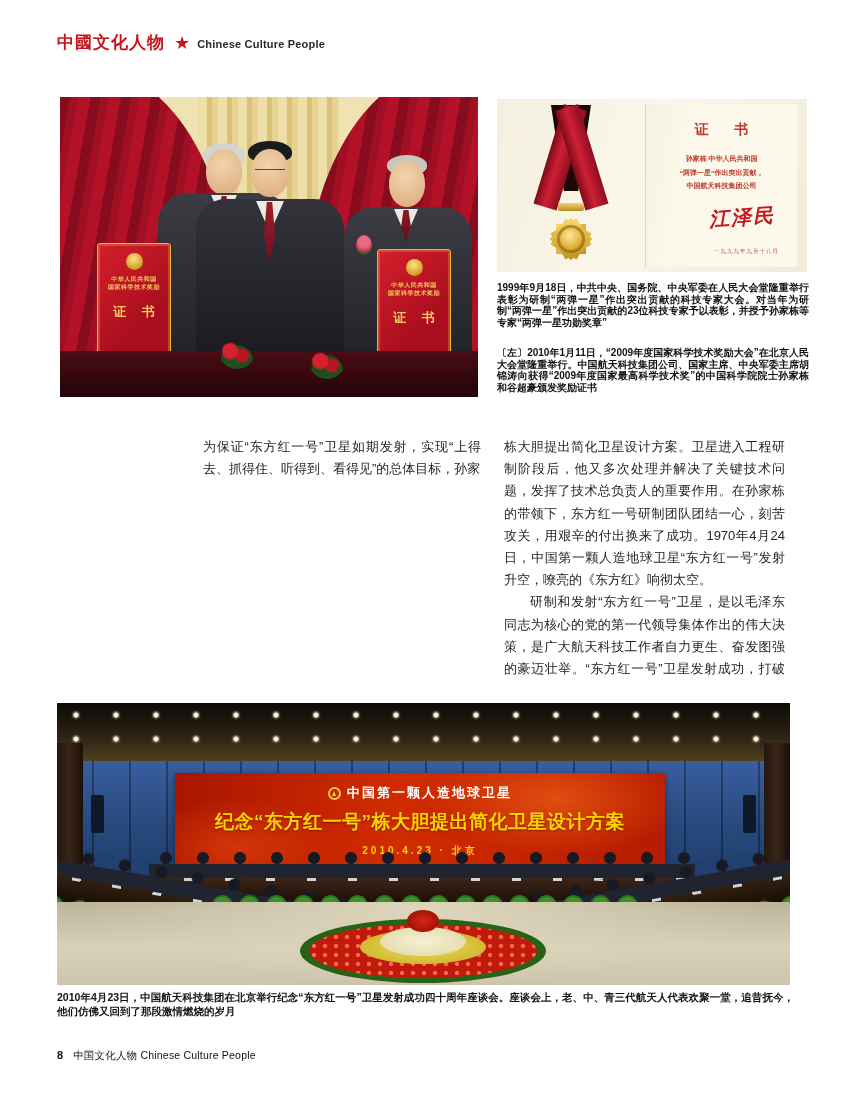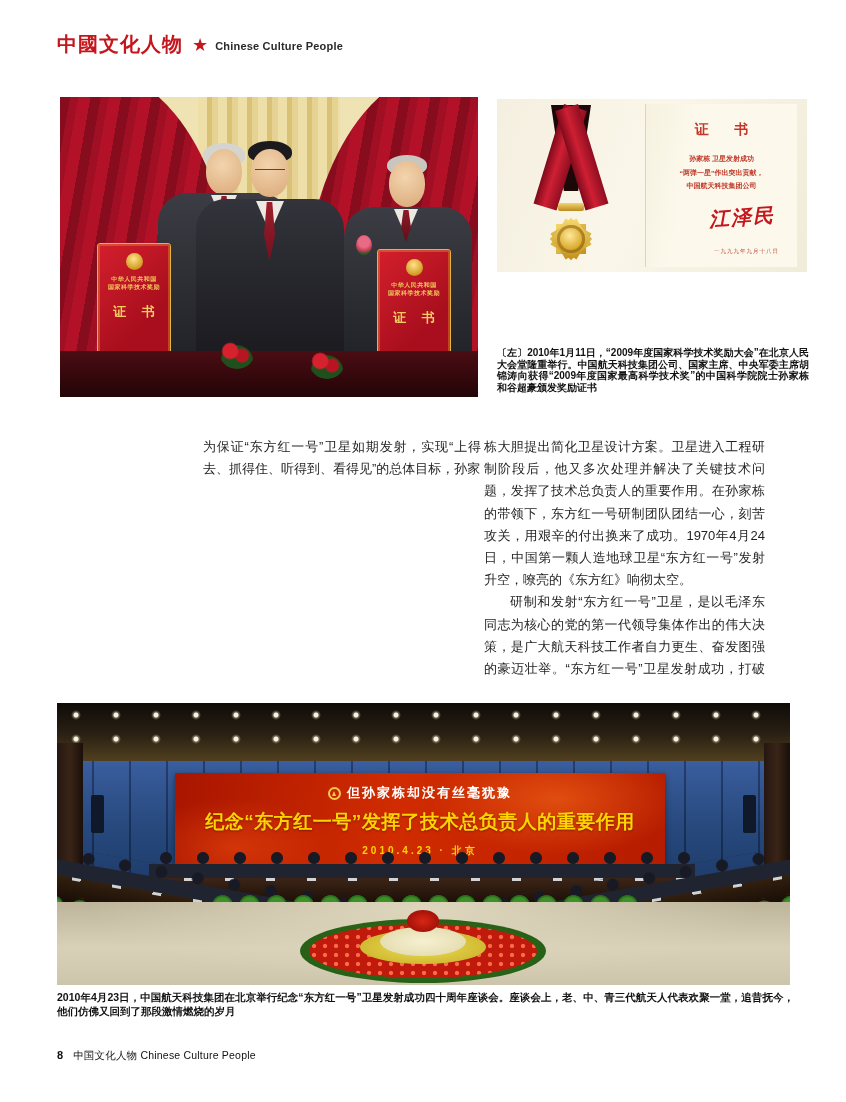--- a/index.html
+++ b/index.html
@@ -2,21 +2,21 @@
 <html><head>
 <meta charset="utf-8">
 <style>
   * { margin:0; padding:0; box-sizing:border-box; }
   html,body { background:#888; }
   body { font-family:"Liberation Sans", sans-serif; }
   .page { position:relative; width:846px; height:1102px; background:#ffffff; margin:0 auto; overflow:hidden; }
 
   
   .header { position:absolute; left:57px; top:31px; display:flex; align-items:center; }
-  .logo-cn { color:#c5161d; font-size:20px; font-weight:bold; font-family:Liberation Mono, monospace; letter-spacing:1px; }
+  .logo-cn { color:#c5161d; font-size:17px; font-weight:bold; font-family:Liberation Mono, monospace; letter-spacing:1px; }
   .logo-star { color:#c5161d; font-size:18px; margin:0 7px 0 9px; }
   .logo-en { color:#2a2a2a; font-size:11px; font-weight:600; letter-spacing:.2px; padding-top:3px; }
 
   
   .photo-group { position:absolute; left:60px; top:97px; width:418px; height:300px; overflow:hidden; background:#efe3b4; }
   .pg-curtain { position:absolute; left:138px; top:0; width:142px; height:300px;
     background:repeating-linear-gradient(90deg,#eedfa8 0 9px,#d9c176 9px 14px,#e6d393 14px 20px); }
   .pg-drape { position:absolute; top:-26px; width:215px; height:360px;
     background:repeating-linear-gradient(100deg,#b21127 0 12px,#870c1d 12px 22px,#a00f23 22px 30px); }
   .pg-drape.left  { left:-38px;  border-radius:0 88% 62% 0 / 0 95% 40% 0; }
@@ -71,21 +71,21 @@
   
   .caption { position:absolute; width:312px; color:#111; font-size:10px; line-height:11.6px; font-weight:600; text-align:justify; }
   .caption-medal { left:497px; top:282px; }
   .caption-group { left:497px; top:347px; }
   .caption-bottom { position:absolute; left:57px; top:991px; width:737px; color:#111; font-size:10.5px; line-height:13.5px; font-weight:600; text-align:justify; }
 
   
   .col { position:absolute; top:436px; height:248px; color:#1f1f1f; font-size:13px; line-height:22.2px; text-align:justify; overflow:hidden; }
   .col p + p { text-indent:2em; }
   .col-1 { left:203px; width:278px; }
-  .col-2 { left:484px; width:281px; }
+  .col-2 { left:504px; width:281px; }
 
   
   .photo-symposium { position:absolute; left:57px; top:703px; width:733px; height:282px; overflow:hidden; background:#cfc7ae; }
   .bp-ceiling { position:absolute; left:0; top:0; width:100%; height:58px;
     background:linear-gradient(#0e0b08,#2b2114 55%,#51401f);
     }
   .bp-lights { position:absolute; left:0; top:4px; width:100%; height:50px;
     background-image:radial-gradient(circle 2px at 19px 8px, rgba(255,255,245,.95) 0 2px, rgba(255,240,190,.35) 3px, transparent 5px);
     background-size:40px 24px; }
   .bp-wall { position:absolute; left:0; top:58px; width:100%; height:145px;
@@ -225,29 +225,30 @@
         <div class="ray"></div>
         <div class="ray r2"></div>
         <div class="ray r3"></div>
         <div class="ray r4"></div>
         <div class="medal-core"></div>
       </div>
     </div>
     <div class="cert-card">
       <div class="cc-title">证  书</div>
       <div class="cc-body">
-        <div>孙家栋 卫星发射成功</div>
+        <div>孙家栋 中华人民共和国</div>
         <div>“两弹一星”作出突出贡献，</div>
         <div>中国航天科技集团公司</div>
       </div>
       <div class="cc-sign">江泽民</div>
       <div class="cc-date">一九九九年九月十八日</div>
     </div>
   </div>
 
+  <div class="caption caption-medal">1999年9月18日，中共中央、国务院、中央军委在人民大会堂隆重举行表彰为研制“两弹一星”作出突出贡献的科技专家大会。对当年为研制“两弹一星”作出突出贡献的23位科技专家予以表彰，并授予孙家栋等专家“两弹一星功勋奖章”</div>
   <div class="caption caption-group">〔左〕2010年1月11日，“2009年度国家科学技术奖励大会”在北京人民大会堂隆重举行。中国航天科技集团公司、国家主席、中央军委主席胡锦涛向获得“2009年度国家最高科学技术奖”的中国科学院院士孙家栋和谷超豪颁发奖励证书</div>
 
   <div class="col col-1">
     <p>为保证“东方红一号”卫星如期发射，实现“上得去、抓得住、听得到、看得见”的总体目标，孙家</p>
   </div>
   <div class="col col-2">
     <p>栋大胆提出简化卫星设计方案。卫星进入工程研制阶段后，他又多次处理并解决了关键技术问题，发挥了技术总负责人的重要作用。在孙家栋的带领下，东方红一号研制团队团结一心，刻苦攻关，用艰辛的付出换来了成功。1970年4月24日，中国第一颗人造地球卫星“东方红一号”发射升空，嘹亮的《东方红》响彻太空。</p>
     <p>研制和发射“东方红一号”卫星，是以毛泽东同志为核心的党的第一代领导集体作出的伟大决策，是广大航天科技工作者自力更生、奋发图强的豪迈壮举。“东方红一号”卫星发射成功，打破了超级大</p>
   </div>
 
@@ -260,23 +261,23 @@
     <div class="bp-column l"></div>
     <div class="bp-column r"></div>
     <div class="bp-speaker" style="left:34px; top:92px;"></div>
     <div class="bp-speaker" style="right:34px; top:92px;"></div>
 
     <div class="bp-banner">
       <div class="banner-row">
         <span class="casc-ring">
             <span class="casc-arrow"></span>
           </span>
-        <span class="banner-company">但孙家栋却没有丝毫犹豫</span>
+        <span class="banner-company">中国第一颗人造地球卫星</span>
       </div>
-      <div class="banner-title">纪念“东方红一号”发挥了技术总负责人的重要作用</div>
+      <div class="banner-title">纪念“东方红一号”栋大胆提出简化卫星设计方案</div>
       <div class="banner-date">2010.4.23 · 北京</div>
     </div>
 
     <div class="crowd crowd-head"></div>
     <div class="table-head">
       <div class="table-paper"></div>
     </div>
 
     <div class="side-wing wing-l">
       <div class="crowd"></div>

